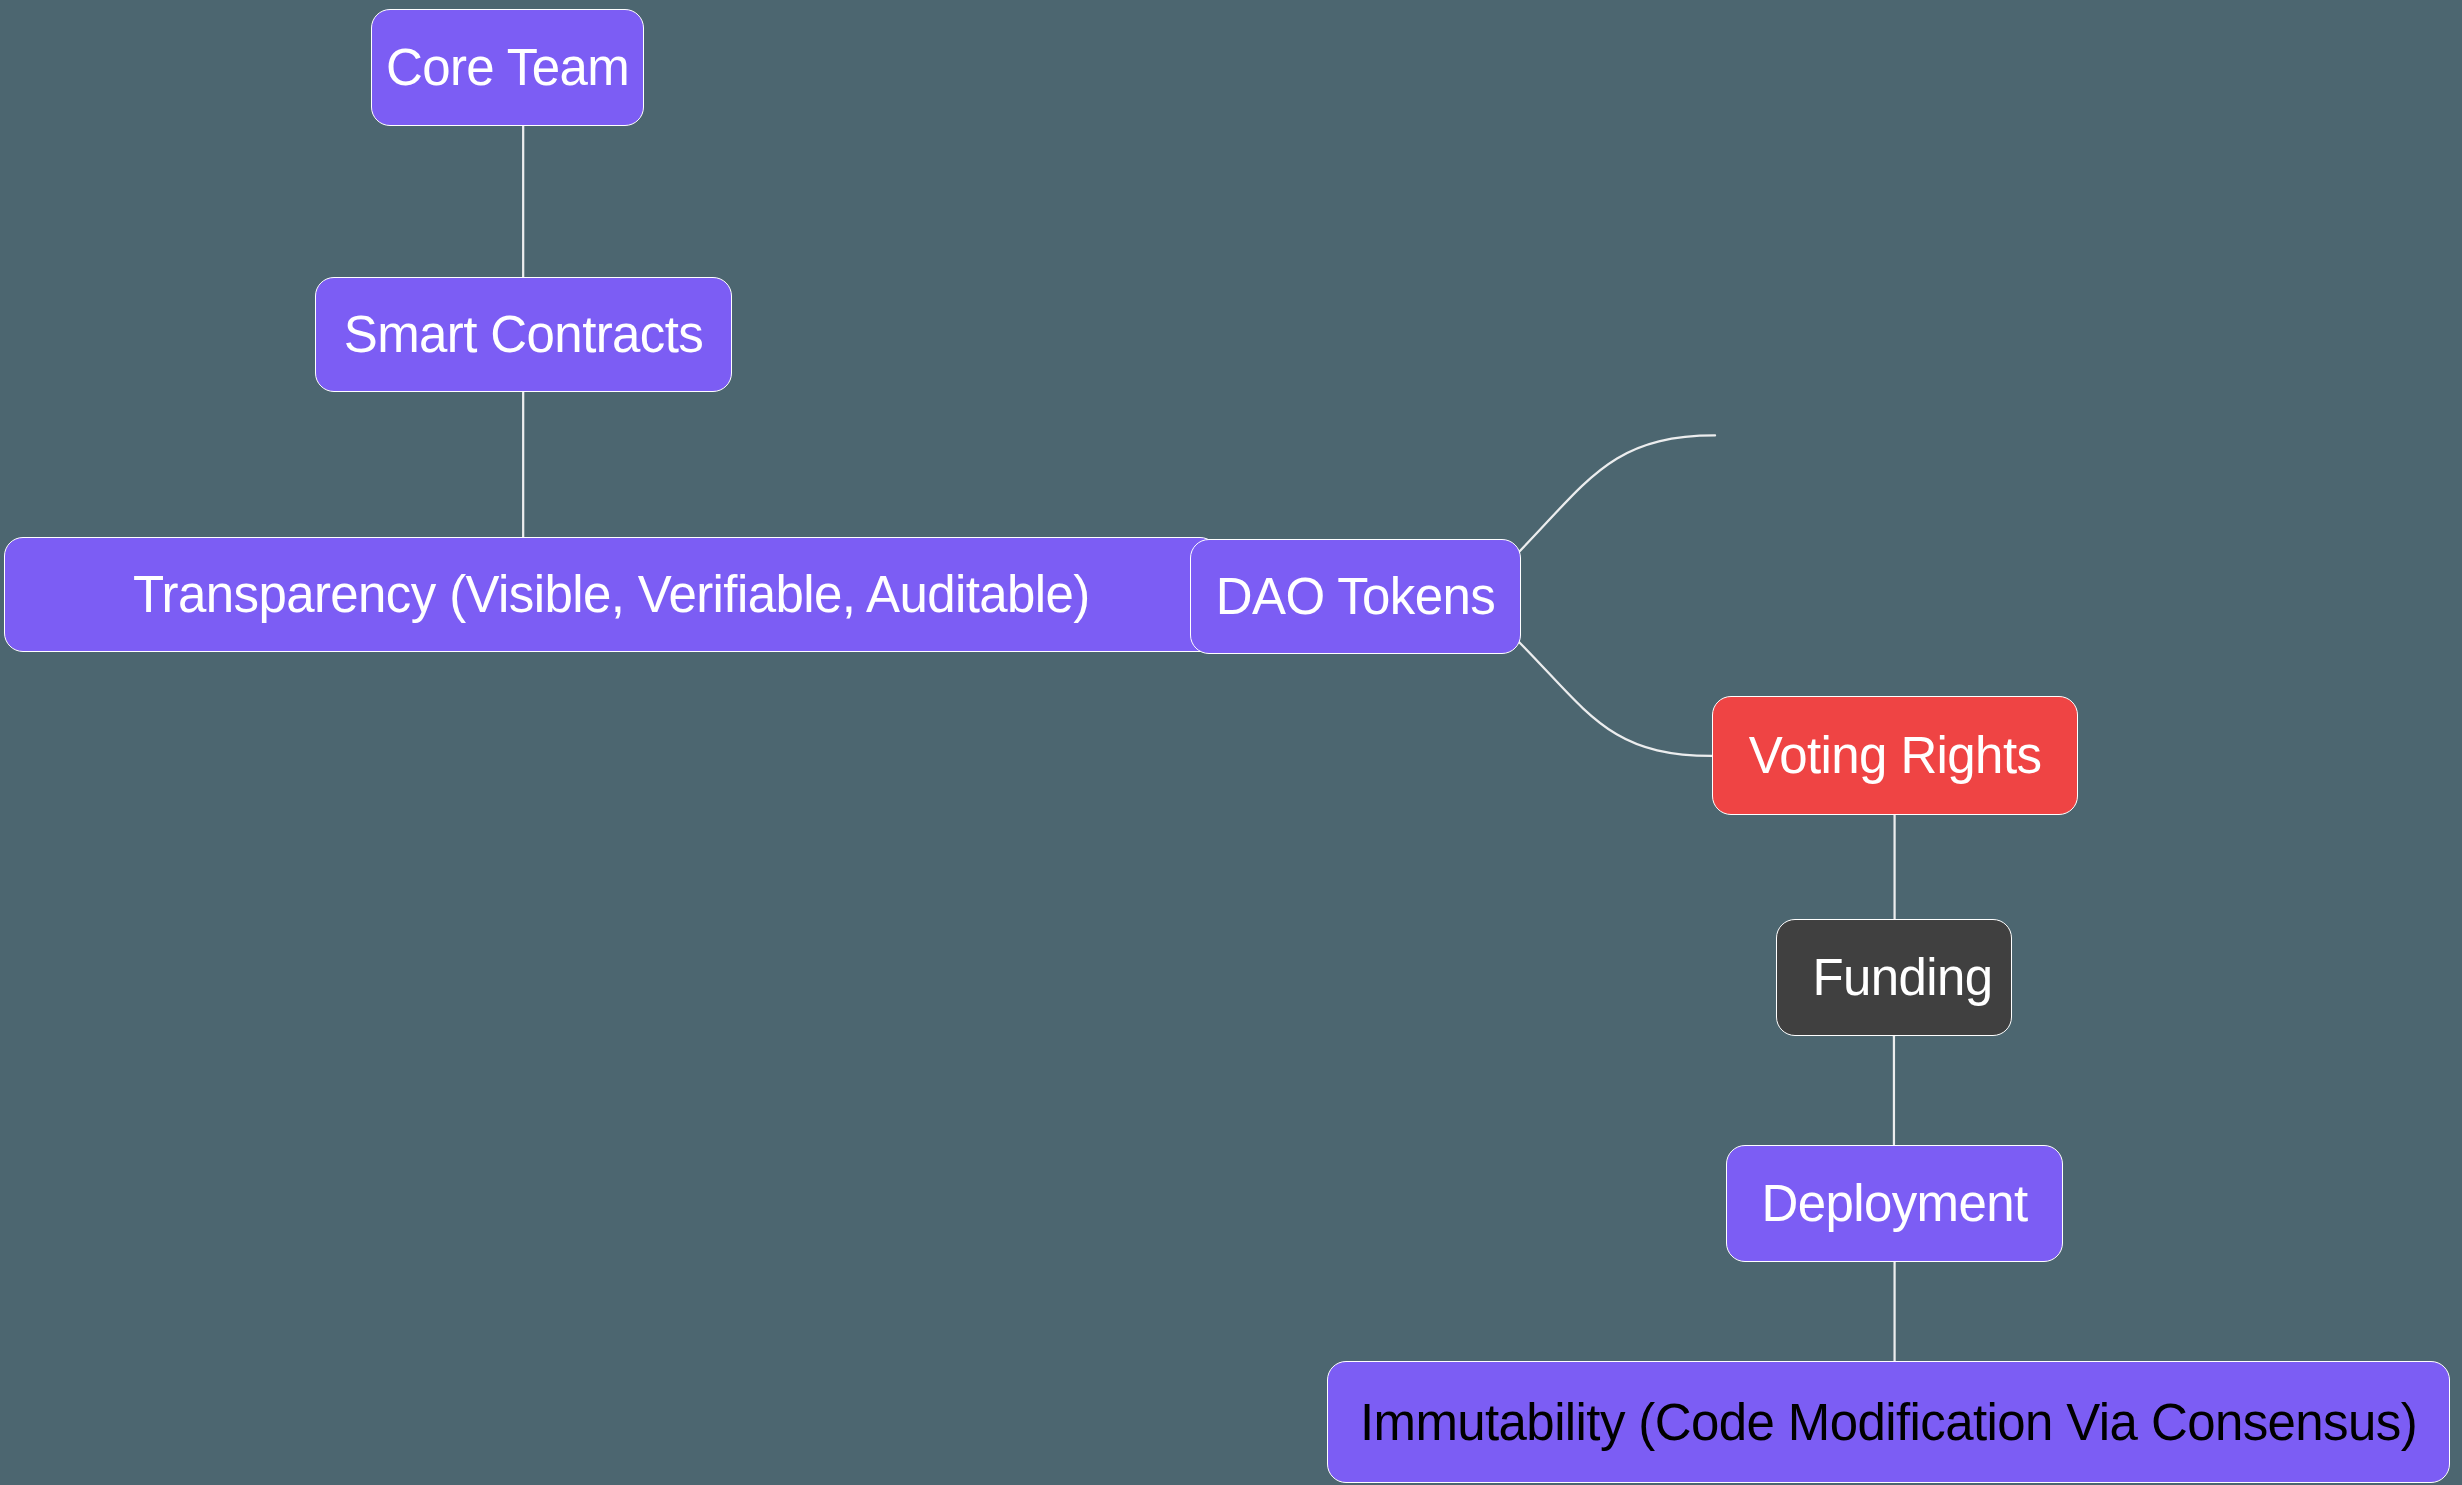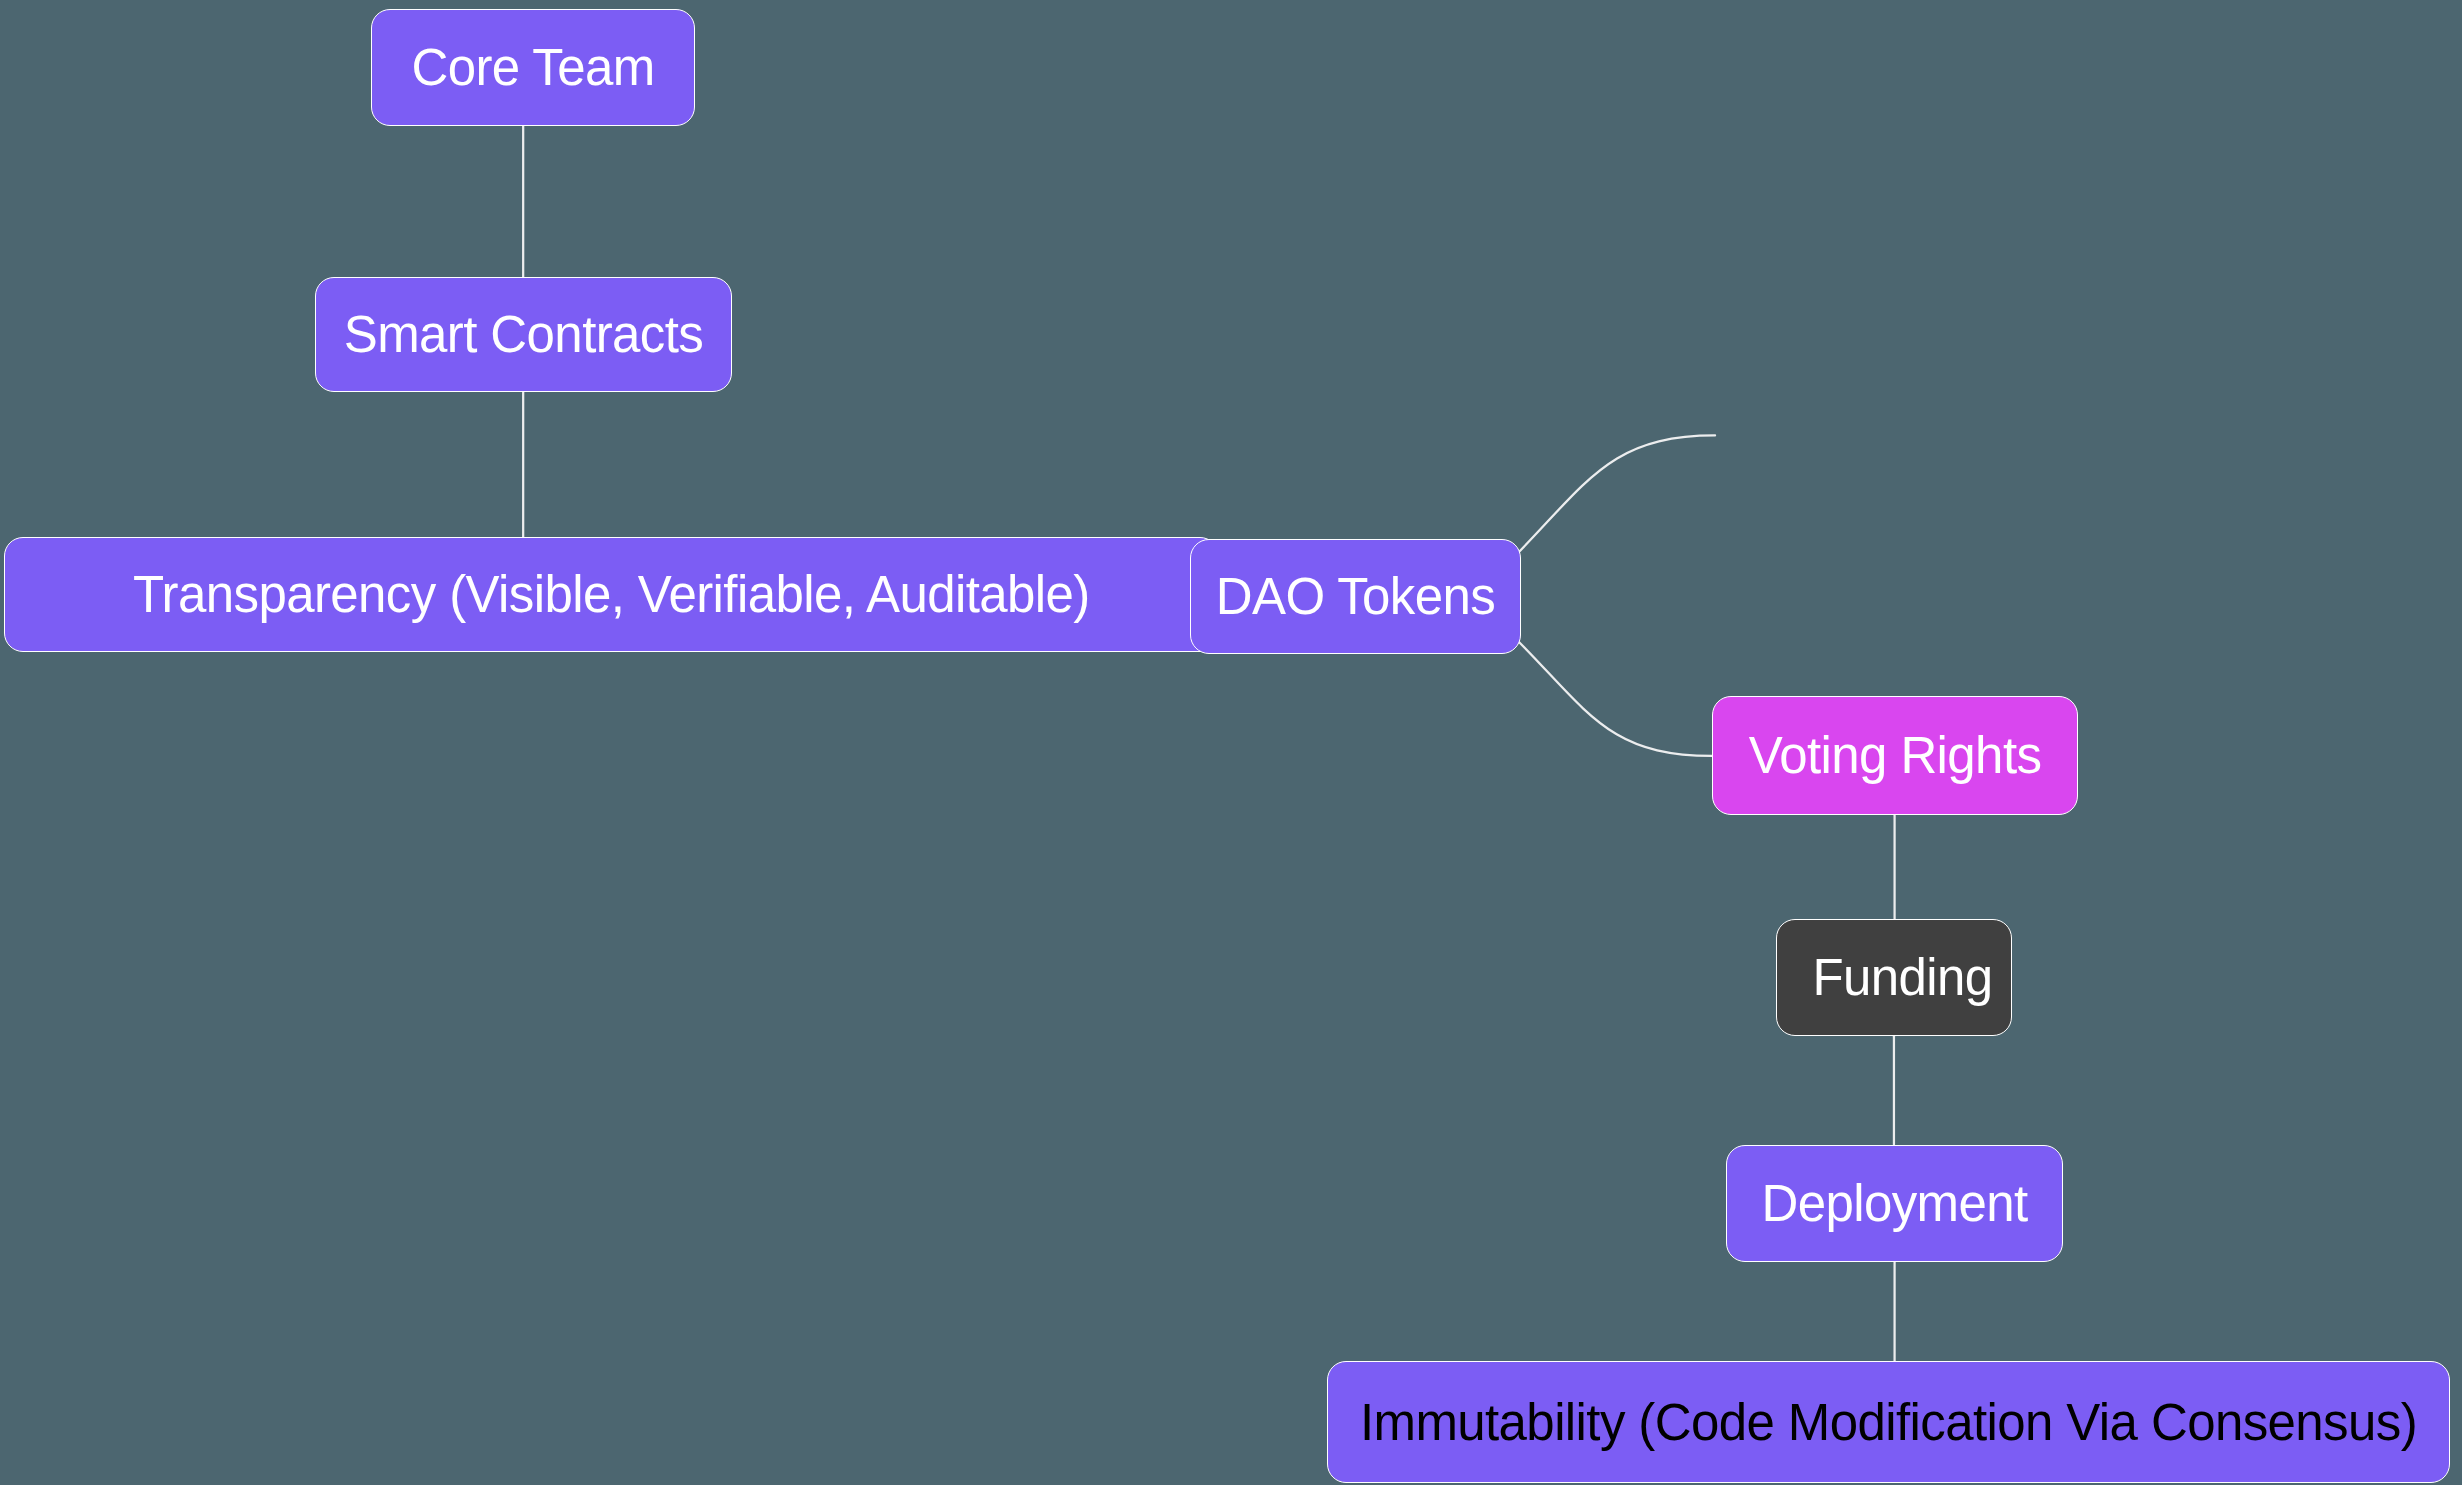--- a/index.html
+++ b/index.html
@@ -54,33 +54,33 @@
   <svg id="edges" width="2462" height="1485" viewBox="0 0 3840 2316" xmlns="http://www.w3.org/2000/svg">
       <path d="M 816 196 L 816 432" fill="none" stroke="#ECEDEE" stroke-width="3.5" stroke-linecap="round"></path>
       <path d="M 816 612 L 816 838" fill="none" stroke="#ECEDEE" stroke-width="3.5" stroke-linecap="round"></path>
       <path d="M 1618 929 L 1856 929" fill="none" stroke="#ECEDEE" stroke-width="3.5" stroke-linecap="round"></path>
       <path d="M 2368 862 C 2478 748.54, 2515 679, 2675 679" fill="none" stroke="#ECEDEE" stroke-width="3.5" stroke-linecap="round"></path>
       <path d="M 2368 1000 C 2478 1110.98, 2510 1179, 2670 1179" fill="none" stroke="#ECEDEE" stroke-width="3.5" stroke-linecap="round"></path>
       <path d="M 2955 1272 L 2955 1433" fill="none" stroke="#ECEDEE" stroke-width="3.5" stroke-linecap="round"></path>
       <path d="M 2954 1616 L 2954 1785" fill="none" stroke="#ECEDEE" stroke-width="3.5" stroke-linecap="round"></path>
       <path d="M 2955 1968 L 2955 2123" fill="none" stroke="#ECEDEE" stroke-width="3.5" stroke-linecap="round"></path>
     </svg>
-<div class="node" style="left: 371px; top: 9px; width: 324px; height: 117px; background: rgb(124, 93, 244); border-color: rgb(255, 255, 255); color: rgb(255, 255, 255);">
+<div class="node" style="left: 371px; top: 9px; width: 273px; height: 117px; background: rgb(124, 93, 244); border-color: rgb(255, 255, 255); color: rgb(255, 255, 255);">
       <span class="label">Core Team</span>
     </div>
     <div class="node" style="left: 315px; top: 277px; width: 417px; height: 115px; background: rgb(124, 93, 244); border-color: rgb(255, 255, 255); color: rgb(255, 255, 255);">
       <span class="label">Smart Contracts</span>
     </div>
     <div class="node" style="left: 3.8px; top: 537px; width: 1215px; height: 115px; background: rgb(124, 93, 244); border-color: rgb(255, 255, 255); color: rgb(255, 255, 255);">
       <span class="label">Transparency (Visible, Verifiable, Auditable)</span>
     </div>
     <div class="node" style="left: 1190px; top: 539px; width: 331px; height: 115px; background: rgb(124, 93, 244); border-color: rgb(255, 255, 255); color: rgb(255, 255, 255);">
       <span class="label">DAO Tokens</span>
     </div>
-    <div class="node" style="left: 1712px; top: 696px; width: 366px; height: 119px; background: #d946ef; border-color: rgb(255, 255, 255); color: rgb(255, 255, 255);">
+    <div class="node" style="left: 1712px; top: 696px; width: 366px; height: 119px; background: #ef4444; border-color: rgb(255, 255, 255); color: rgb(255, 255, 255);">
       <span class="label">Voting Rights</span>
     </div>
     <div class="node" style="left: 1776px; top: 919px; width: 236px; height: 117px; background: #404040; border-color: rgb(255, 255, 255); color: rgb(255, 255, 255); padding-left: 17px;">
       <span class="label">Funding</span>
     </div>
     <div class="node" style="left: 1726px; top: 1145px; width: 337px; height: 117px; background: rgb(124, 93, 244); border-color: rgb(255, 255, 255); color: rgb(255, 255, 255);">
       <span class="label">Deployment</span>
     </div>
     <div class="node" style="left: 1327px; top: 1361px; width: 1123px; height: 122px; background: rgb(124, 93, 244); border-color: rgb(255, 255, 255); color: #000000;">
       <span class="label">Immutability (Code Modification Via Consensus)</span>

